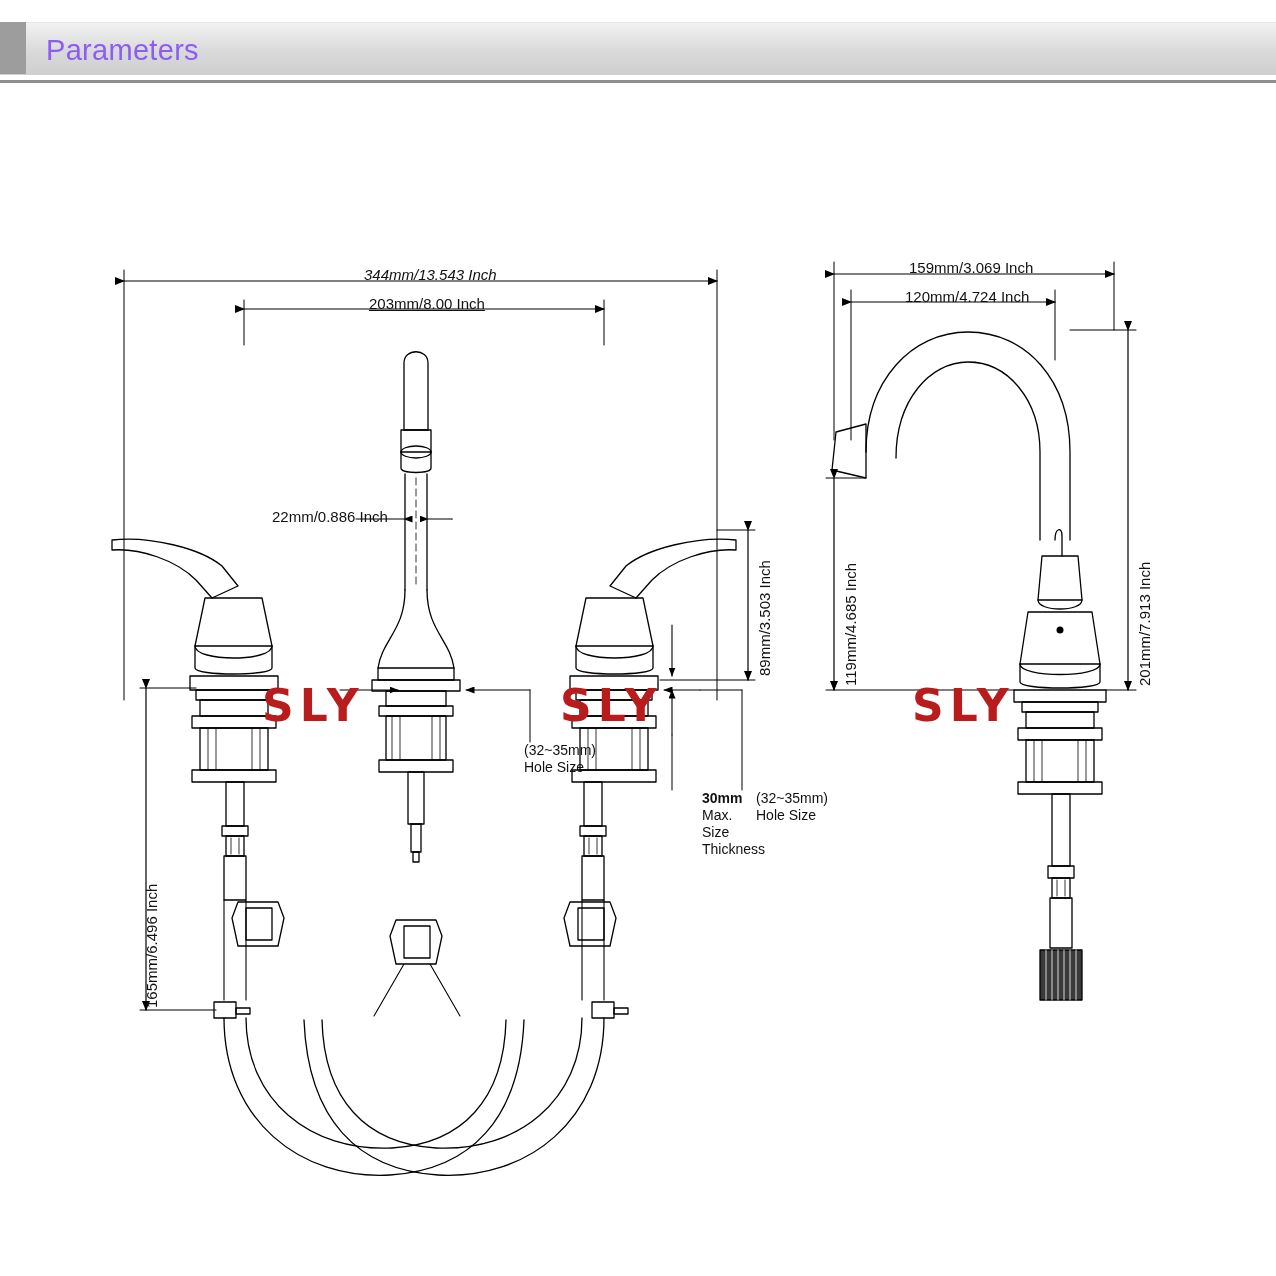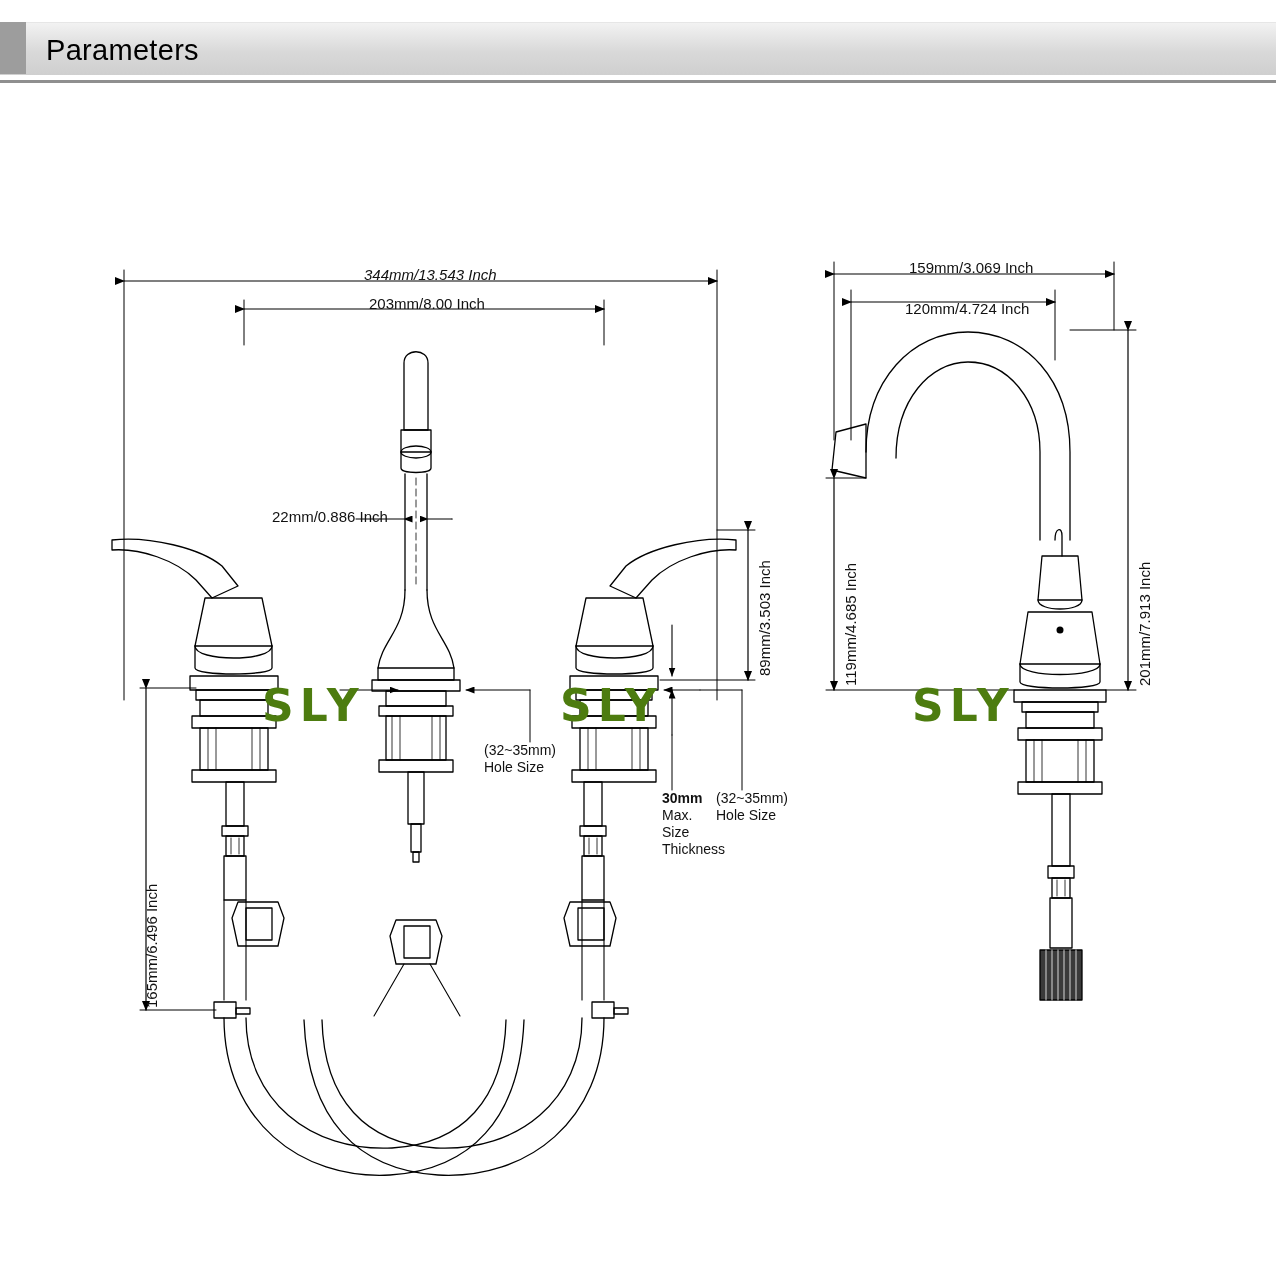--- a/index.html
+++ b/index.html
@@ -36,21 +36,21 @@
     top: 22px;
     width: 26px;
     height: 52px;
     background: #9d9d9d;
   }
   .header-title {
     position: absolute;
     left: 46px;
     top: 34px;
     font-size: 29px;
-    color: #000000;
+    color: #8b5cf6;
     letter-spacing: .3px;
     font-family: "Liberation Sans", sans-serif;
   }
   .header-underline {
     position: absolute;
     left: 0;
     top: 80px;
     width: 1276px;
     height: 3px;
     background: #8f8f8f;
@@ -63,21 +63,21 @@
     width: 1276px;
     height: 1276px;
     pointer-events: none;
   }
   
   .wm {
     position: absolute;
     font-family: "DejaVu Sans", sans-serif;
     font-weight: bold;
     font-size: 44px;
-    color: #4d7c0f;
+    color: #b91c1c;
     letter-spacing: 6px;
     user-select: none;
   }
   .wm1 { left: 262px; top: 680px; }
   .wm2 { left: 560px; top: 680px; }
   .wm3 { left: 912px; top: 680px; }
   
   .dim {
     position: absolute;
     font-family: "Liberation Sans", sans-serif;
@@ -89,20 +89,21 @@
     transform-origin: 0 0;
     transform: rotate(-90deg);
   }
   .note {
     position: absolute;
     font-family: "Liberation Sans", sans-serif;
     font-size: 14px;
     color: #111;
     white-space: nowrap;
     line-height: 17px;
+    margin-left: 40px;
   }
 </style>
 </head>
 <body>
 
 <div id="page">
 
   <div class="header-bar"></div>
   <div class="header-accent"></div>
   <div class="header-title">Parameters</div>
@@ -334,31 +335,31 @@
 
     </g>
   </svg>
 
   <div class="wm wm1">SLY</div>
   <div class="wm wm2">SLY</div>
   <div class="wm wm3">SLY</div>
 
   <div class="dim" style="left:364px; top:266px;font-style:italic;">344mm/13.543 Inch</div>
 
-  <div class="dim" style="left:369px; top:295px;">203mm/8.00 Inch</div>
+  <div class="dim" style="left:369px; top:295px;text-decoration:underline;">203mm/8.00 Inch</div>
 
   <div class="dim" style="left:272px; top:508px;text-align:center;">22mm/0.886 Inch</div>
 
   <div class="dim vert" style="left:756px; top:676px;">89mm/3.503 Inch</div>
 
   <div class="dim vert" style="left:143px; top:1008px;">165mm/6.496 Inch</div>
 
   <div class="dim" style="left:909px; top:259px;">159mm/3.069 Inch</div>
 
-  <div class="dim" style="left:905px; top:300px;">120mm/4.724 Inch</div>
+  <div class="dim" style="left:905px; top:288px;">120mm/4.724 Inch</div>
 
   <div class="dim vert" style="left:842px; top:686px;">119mm/4.685 Inch</div>
 
   <div class="dim vert" style="left:1136px; top:686px;">201mm/7.913 Inch</div>
 
   <div class="note" style="left:484px; top:742px;">
     <div>(32~35mm)</div>
     <div>Hole Size</div>
   </div>
 

